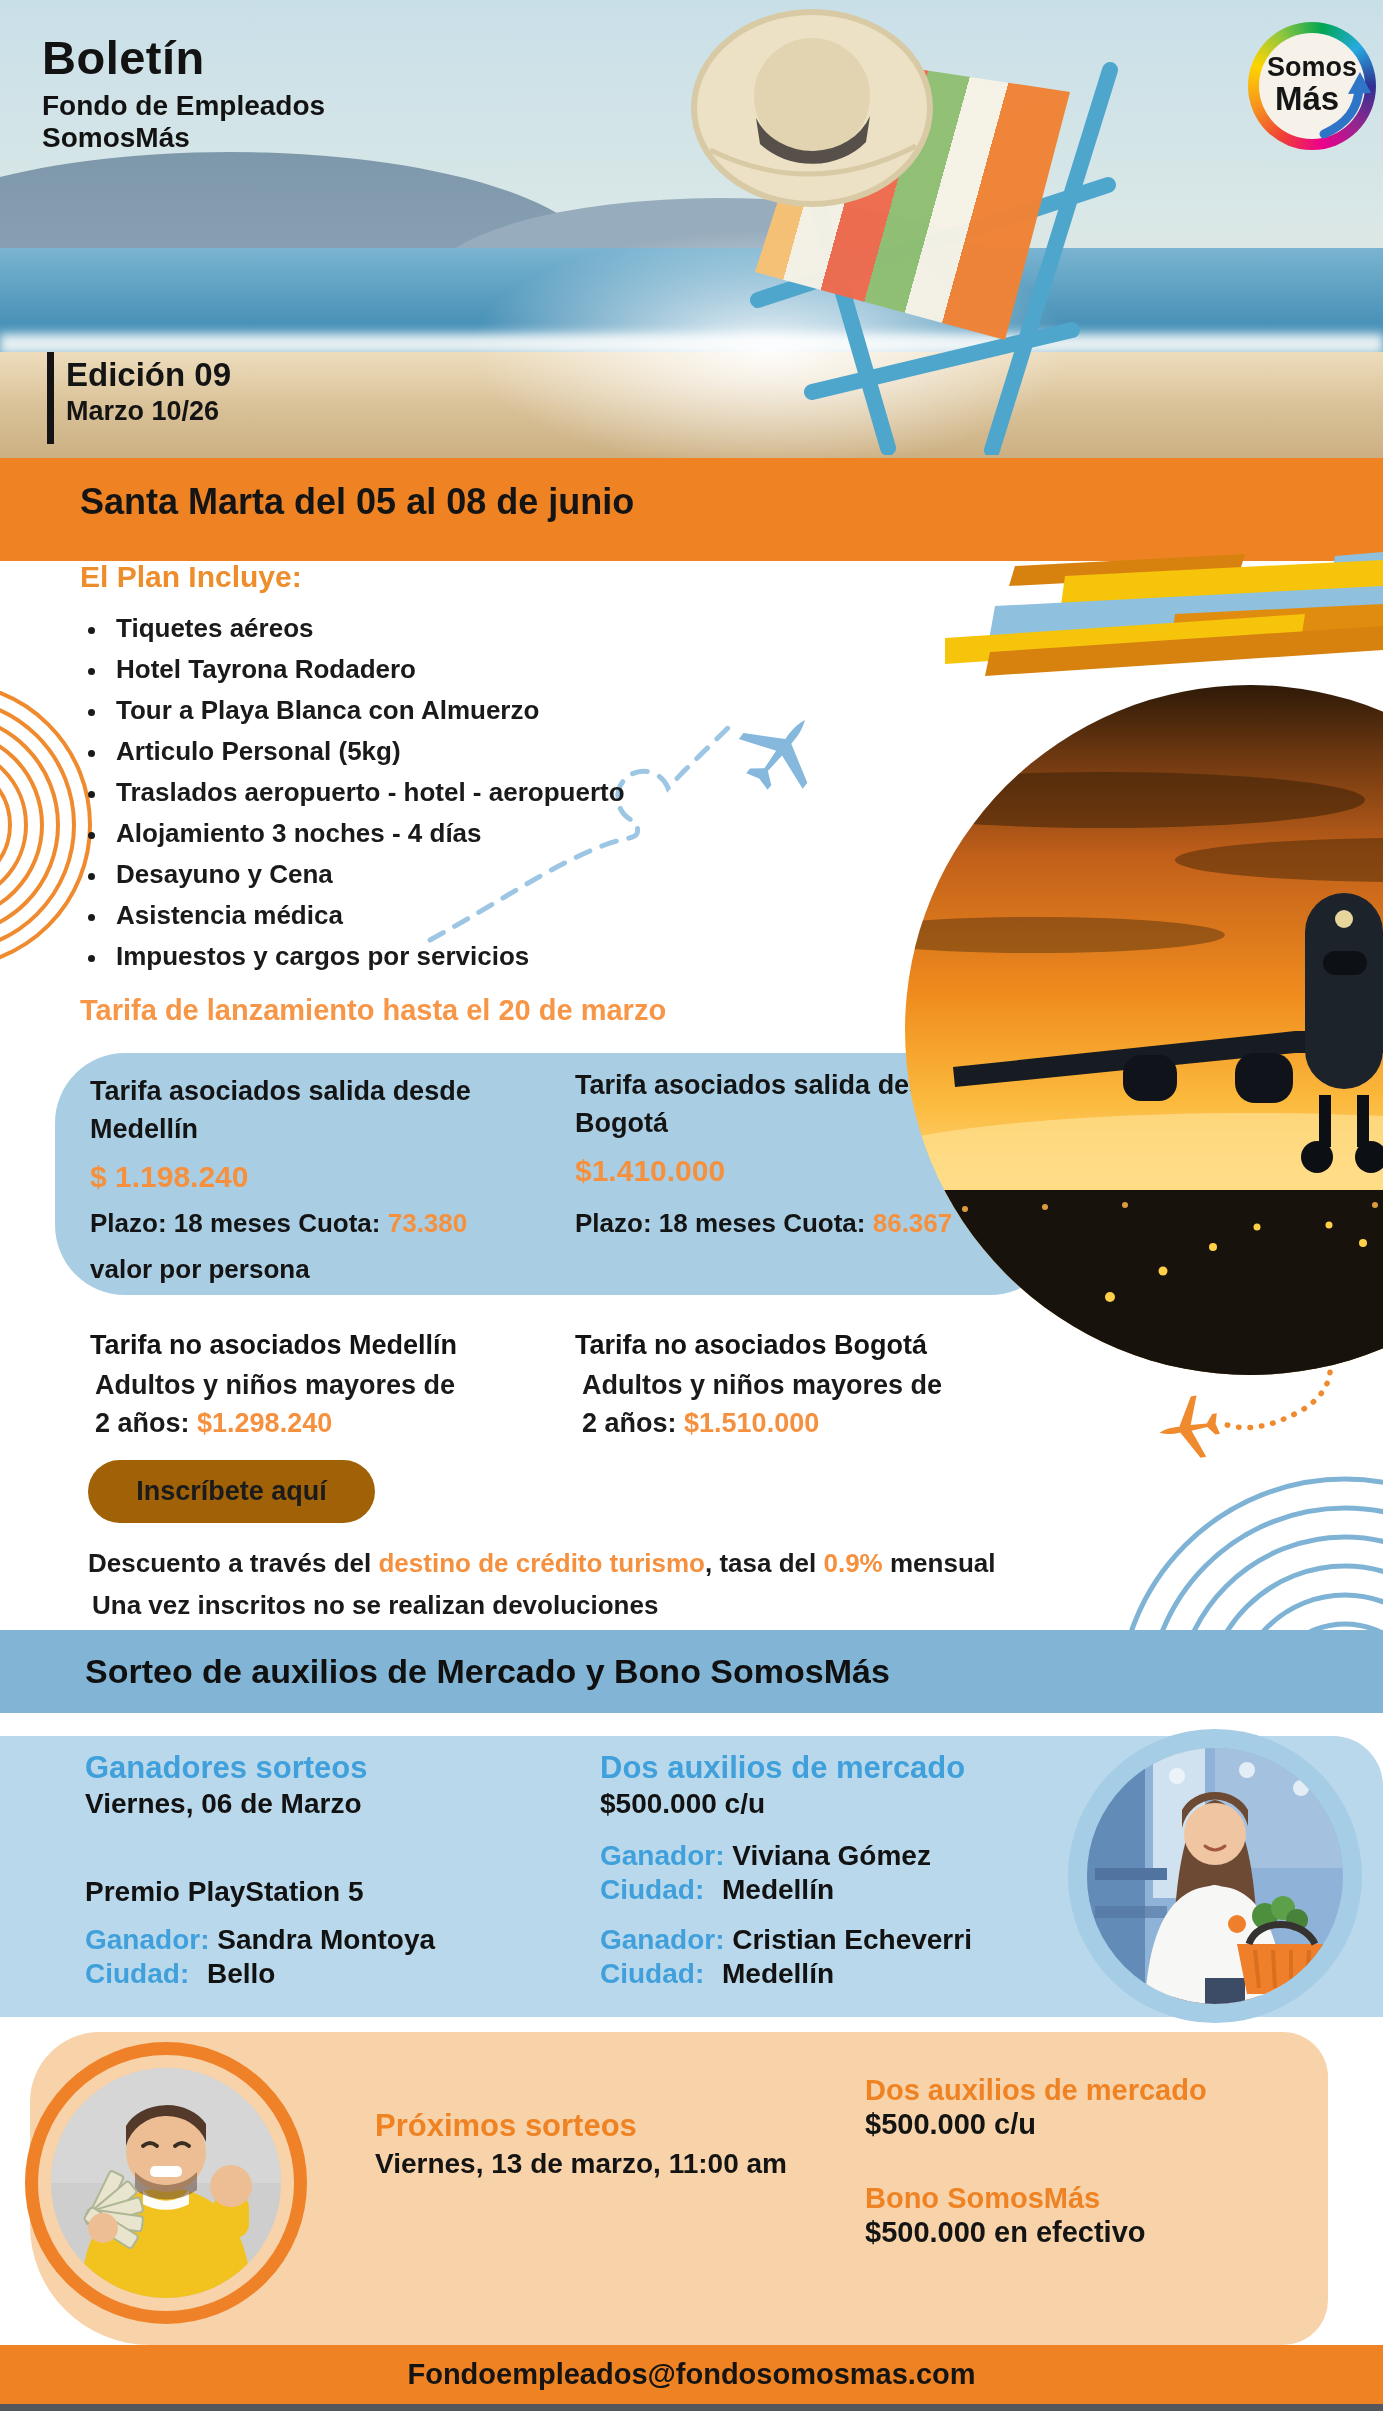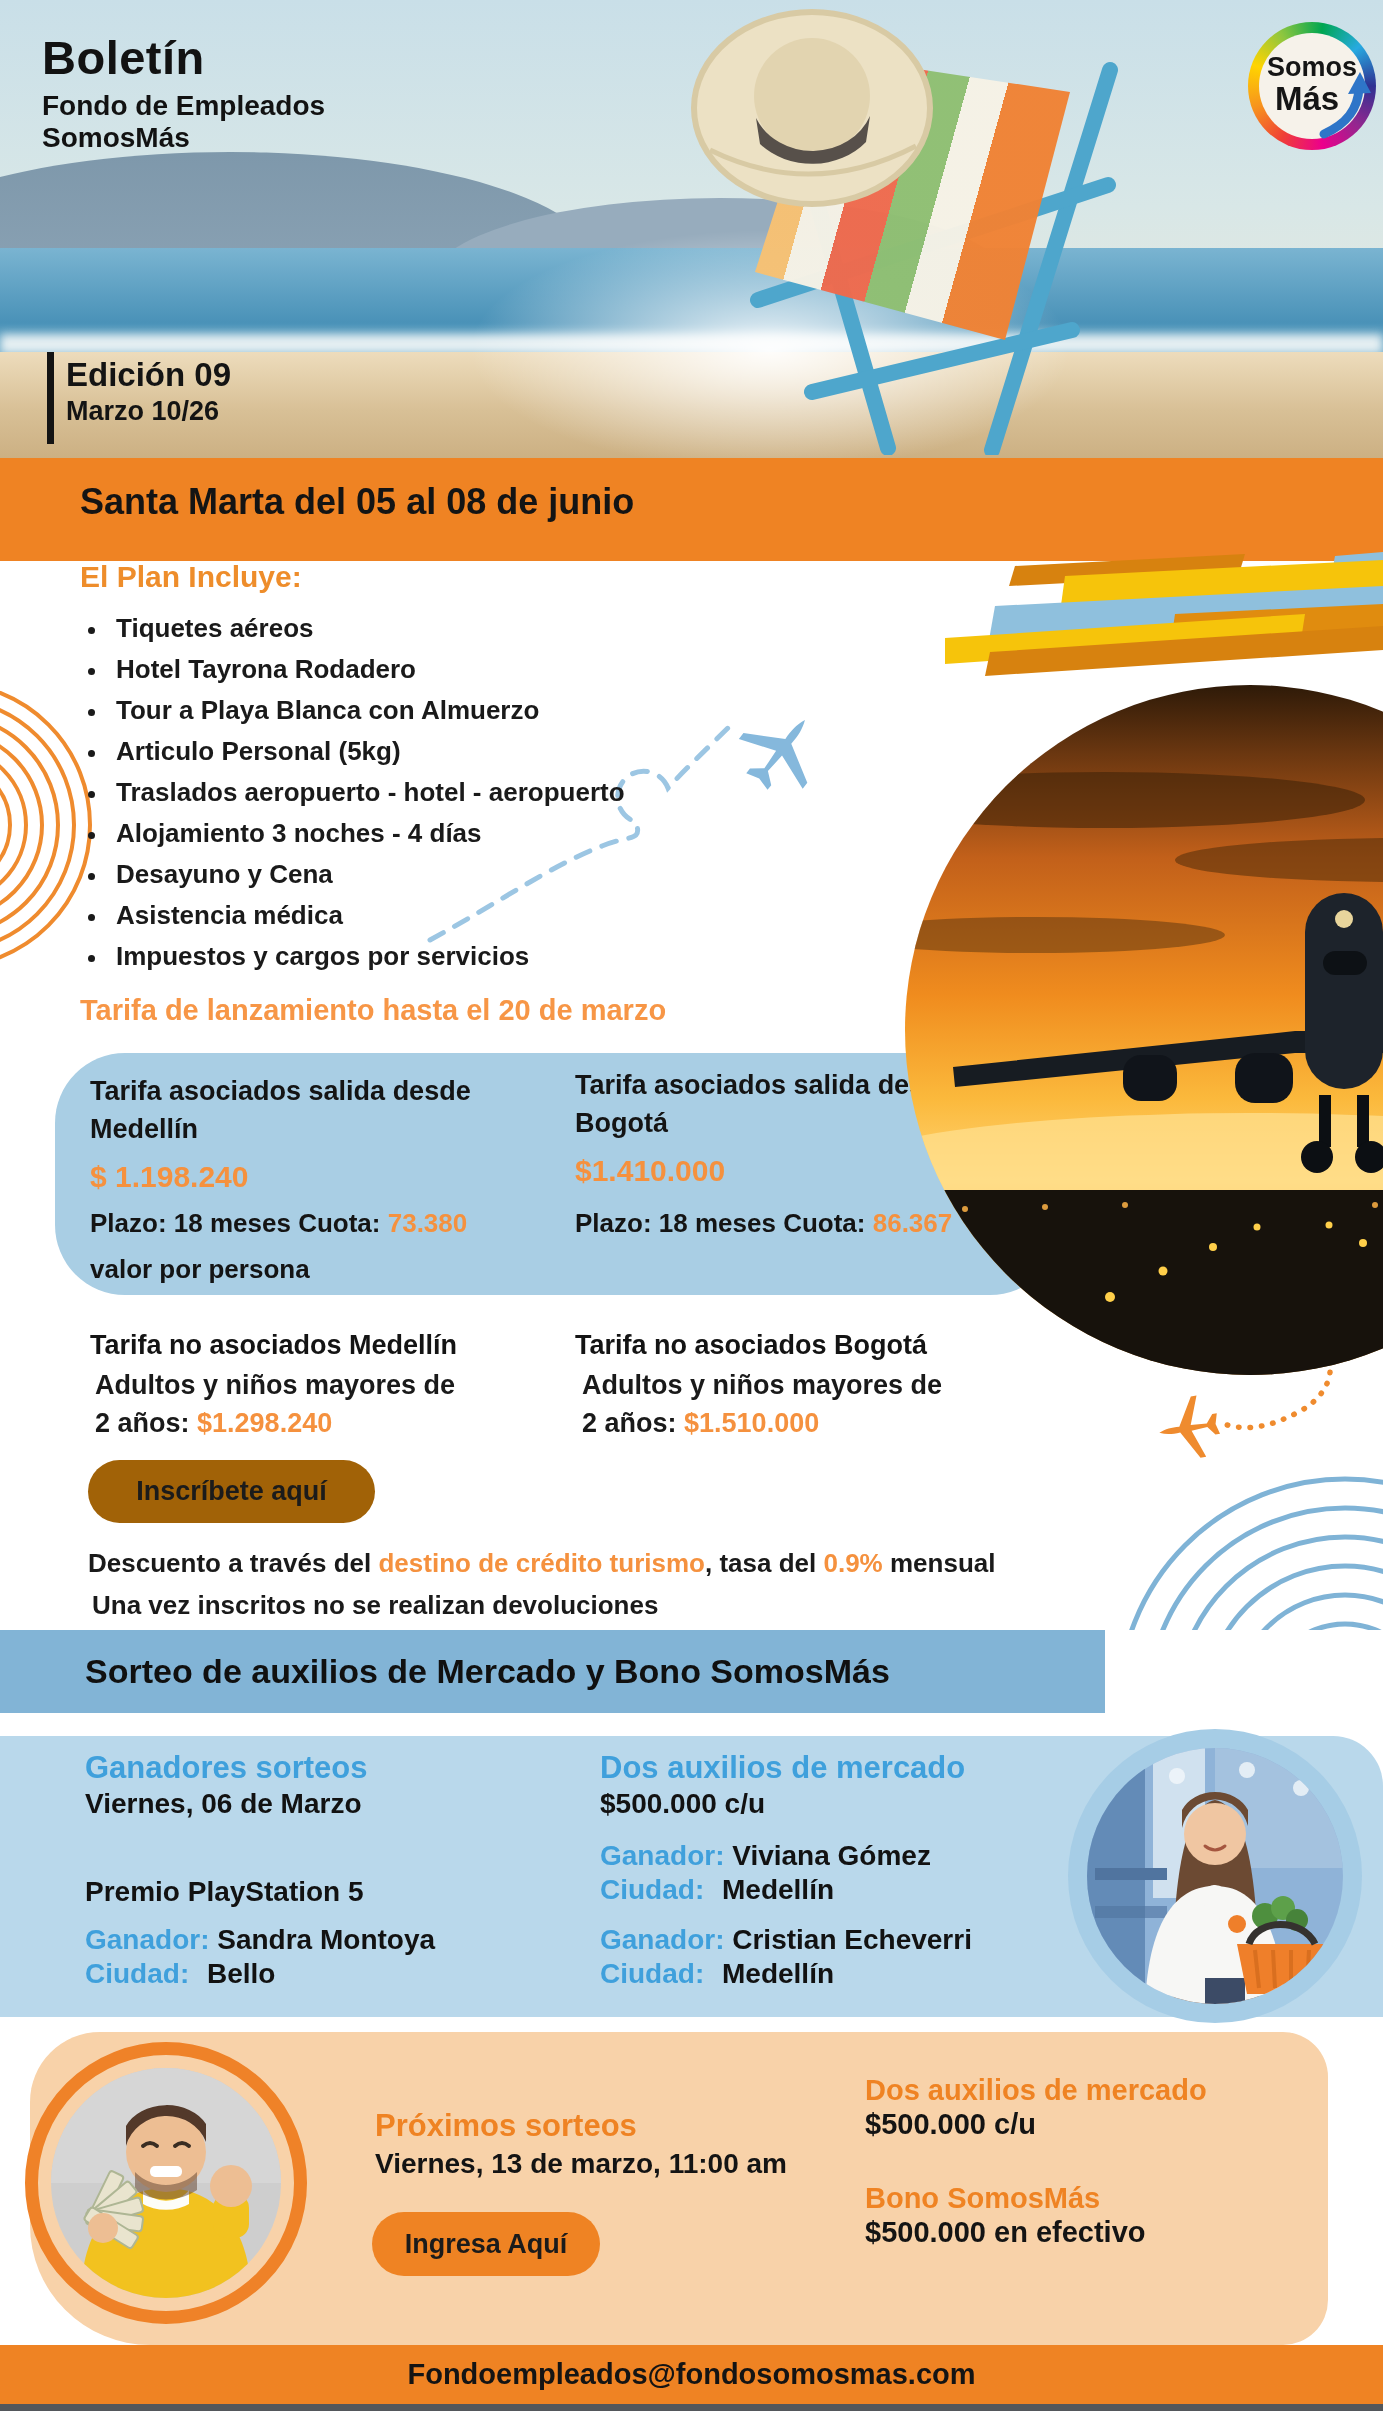--- a/index.html
+++ b/index.html
@@ -55,21 +55,21 @@
   .pb-note{position:absolute;font-size:26px;font-weight:700;color:#141414;}
 
   .na-title{position:absolute;font-size:27px;font-weight:700;color:#141414;}
   .na-line{position:absolute;font-size:27px;font-weight:700;color:#1a1a1a;}
 
   .cta-btn{position:absolute;left:88px;top:1460px;width:287px;height:63px;border-radius:32px;background:#a16207;
            border:none;font-family:inherit;font-size:27px;font-weight:700;color:#1b1b1b;cursor:pointer;}
   .disc1{position:absolute;left:88px;top:1548px;font-size:26px;font-weight:700;color:#1a1a1a;}
   .disc2{position:absolute;left:92px;top:1590px;font-size:26px;font-weight:700;color:#1a1a1a;}
 
-  .blue-band{position:absolute;left:0;top:1630px;width:1105px;height:83px;background:#82B4D6;}
+  .blue-band{position:absolute;left:0;top:1630px;width:1383px;height:83px;background:#82B4D6;}
   .blue-band .t{position:absolute;left:85px;top:0;line-height:83px;font-size:34px;font-weight:700;color:#101010;}
 
   .winners-panel{position:absolute;left:0;top:1736px;width:1383px;height:281px;background:#B9D8EB;border-radius:0 50px 0 0;}
   .wp-h{position:absolute;font-size:31px;font-weight:700;color:#3FA0DC;}
   .wp-t{position:absolute;font-size:28px;font-weight:700;color:#121212;}
   .wp-row{position:absolute;font-size:28px;font-weight:700;color:#121212;}
   .wp-row .lbl{color:#3FA0DC;display:inline-block;}
   .wp-row .lbl.city{min-width:122px;}
 
   .shopper-ring{position:absolute;left:1068px;top:1729px;width:294px;height:294px;border-radius:50%;background:#A6CDE6;}
@@ -431,21 +431,20 @@
           <rect x="-8" y="-6" width="56" height="15" rx="3" transform="rotate(8)"></rect>
           <rect x="-8" y="-6" width="56" height="15" rx="3" transform="rotate(32)"></rect>
         </g>
         <circle cx="8" cy="12" r="15" fill="#edbe93"></circle>
       </g>
     </svg>
   </div>
 
   <div class="up-title">Próximos sorteos</div>
   <div class="up-date">Viernes, 13 de marzo, 11:00 am</div>
-  <button class="up-btn">Ingresa Aquí</button>
 
   <div class="abs up-h" style="left:865px;top:2074px;">Dos auxilios de mercado</div>
   <div class="abs up-v" style="left:865px;top:2108px;">$500.000 c/u</div>
   <div class="abs up-h" style="left:865px;top:2182px;">Bono SomosMás</div>
   <div class="abs up-v" style="left:865px;top:2216px;">$500.000 en efectivo</div>
 
   <div class="footer-bar">
     <a class="t" href="#">Fondoempleados@fondosomosmas.com</a>
   </div>
   <div class="bottom-strip"></div>

